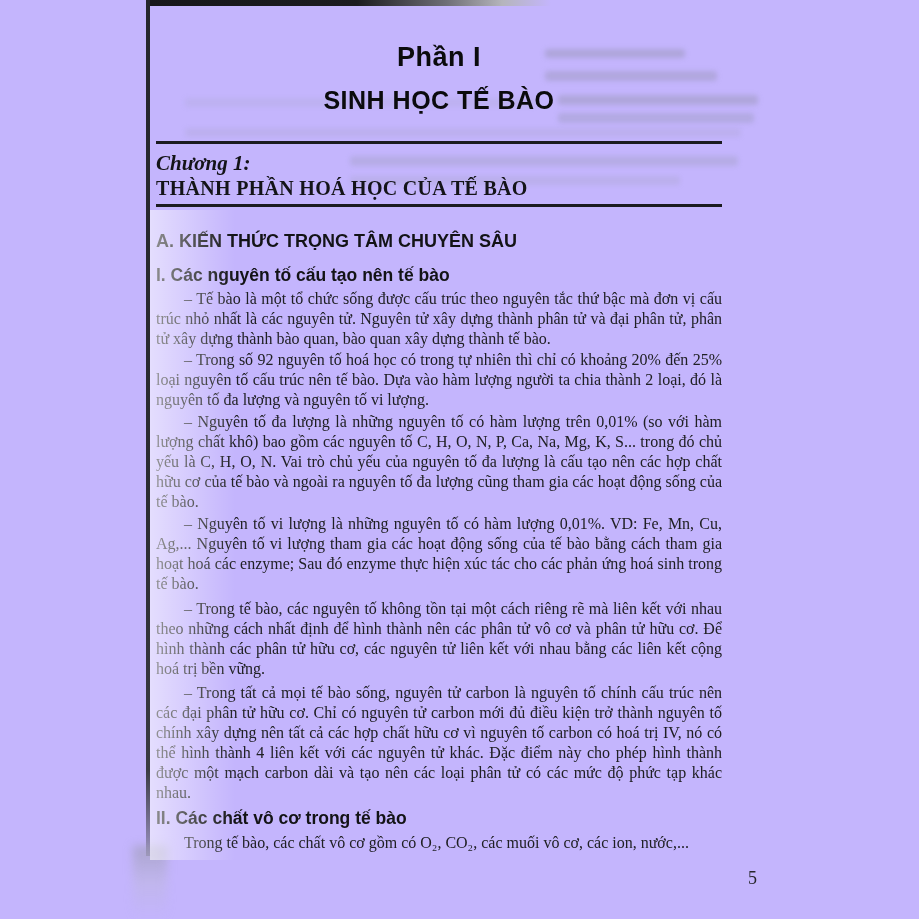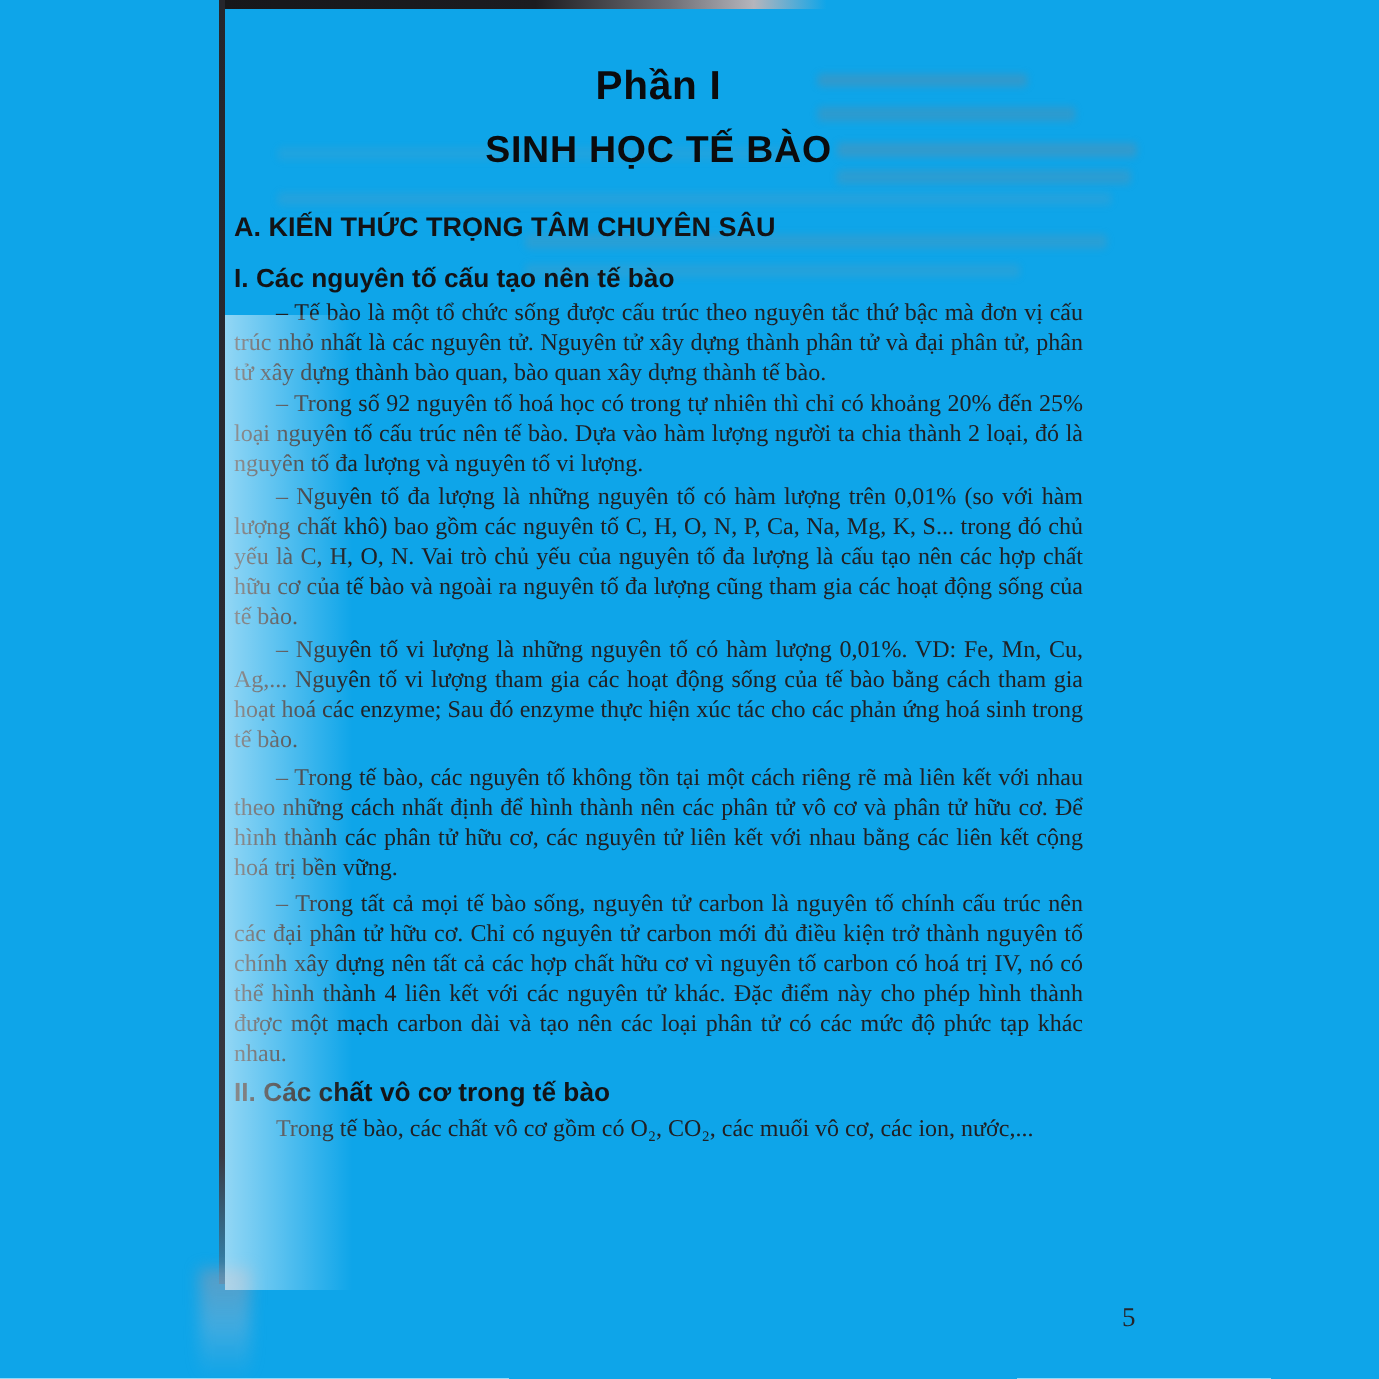--- a/index.html
+++ b/index.html
@@ -4,21 +4,21 @@
 <style>
   html, body {
     margin: 0; padding: 0;
     width: 919px; height: 919px;
     background: #ffffff;
     overflow: hidden;
   }
   #canvas {
     position: relative;
     width: 919px; height: 919px;
-    background: #0ea5e9;
+    background: #c4b5fd;
     font-family: "Liberation Serif", serif;
   }
   
   .top-edge {
     position: absolute; left: 147px; top: 0; width: 404px; height: 6px;
     background: linear-gradient(to right, #17171a 0%, #1c1c20 52%, #6e6e75 74%, #b5b5bc 88%, rgba(210,210,216,0) 100%);
   }
   .spine-line {
     position: absolute; left: 146px; top: 0; width: 4px; height: 856px;
     background: linear-gradient(to bottom, #26262c 0%, #2c2c33 60%, #3a3a43 90%, rgba(100,100,112,0.4) 100%);
@@ -116,20 +116,24 @@
   <div class="bleed b4"></div>
   <div class="bleed b5"></div>
   <div class="bleed b6"></div>
   <div class="bleed b7"></div>
   <div class="bleed b8"></div>
 
   <div class="content">
     <h1 class="part-label">Phần I</h1>
     <h2 class="part-title">SINH HỌC TẾ BÀO</h2>
 
+    <div class="chapter-box">
+      <div class="chapter-label">Chương 1:</div>
+      <div class="chapter-title">THÀNH PHẦN HOÁ HỌC CỦA TẾ BÀO</div>
+    </div>
 
     <h3 class="heading-a">A. KIẾN THỨC TRỌNG TÂM CHUYÊN SÂU</h3>
 
     <h4 class="subheading sub1">I. Các nguyên tố cấu tạo nên tế bào</h4>
     <p class="para p1">– Tế bào là một tổ chức sống được cấu trúc theo nguyên tắc thứ bậc mà đơn vị cấu trúc nhỏ nhất là các nguyên tử. Nguyên tử xây dựng thành phân tử và đại phân tử, phân tử xây dựng thành bào quan, bào quan xây dựng thành tế bào.</p>
     <p class="para p2">– Trong số 92 nguyên tố hoá học có trong tự nhiên thì chỉ có khoảng 20% đến 25% loại nguyên tố cấu trúc nên tế bào. Dựa vào hàm lượng người ta chia thành 2 loại, đó là nguyên tố đa lượng và nguyên tố vi lượng.</p>
     <p class="para p3">– Nguyên tố đa lượng là những nguyên tố có hàm lượng trên 0,01% (so với hàm lượng chất khô) bao gồm các nguyên tố C, H, O, N, P, Ca, Na, Mg, K, S... trong đó chủ yếu là C, H, O, N. Vai trò chủ yếu của nguyên tố đa lượng là cấu tạo nên các hợp chất hữu cơ của tế bào và ngoài ra nguyên tố đa lượng cũng tham gia các hoạt động sống của tế bào.</p>
     <p class="para p4">– Nguyên tố vi lượng là những nguyên tố có hàm lượng 0,01%. VD: Fe, Mn, Cu, Ag,... Nguyên tố vi lượng tham gia các hoạt động sống của tế bào bằng cách tham gia hoạt hoá các enzyme; Sau đó enzyme thực hiện xúc tác cho các phản ứng hoá sinh trong tế bào.</p>
     <p class="para p5">– Trong tế bào, các nguyên tố không tồn tại một cách riêng rẽ mà liên kết với nhau theo những cách nhất định để hình thành nên các phân tử vô cơ và phân tử hữu cơ. Để hình thành các phân tử hữu cơ, các nguyên tử liên kết với nhau bằng các liên kết cộng hoá trị bền vững.</p>
     <p class="para p6">– Trong tất cả mọi tế bào sống, nguyên tử carbon là nguyên tố chính cấu trúc nên các đại phân tử hữu cơ. Chỉ có nguyên tử carbon mới đủ điều kiện trở thành nguyên tố chính xây dựng nên tất cả các hợp chất hữu cơ vì nguyên tố carbon có hoá trị IV, nó có thể hình thành 4 liên kết với các nguyên tử khác. Đặc điểm này cho phép hình thành được một mạch carbon dài và tạo nên các loại phân tử có các mức độ phức tạp khác nhau.</p>

